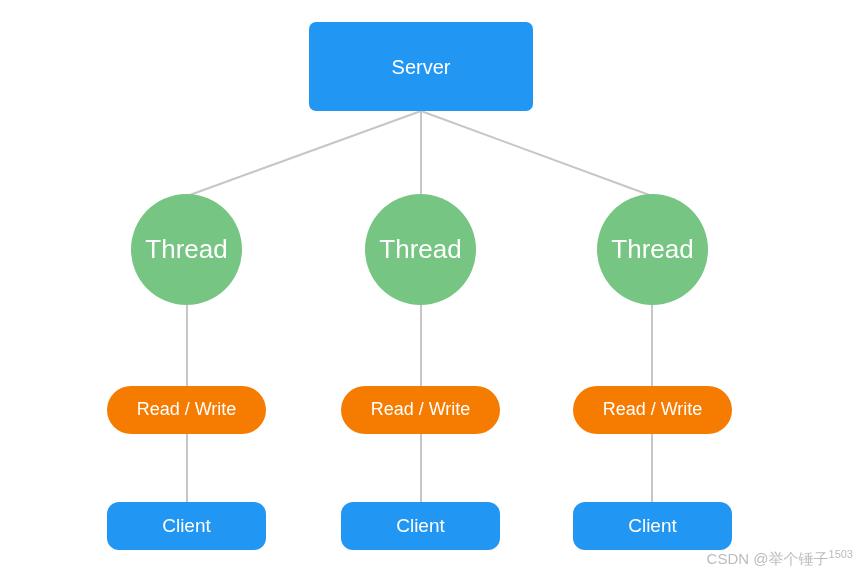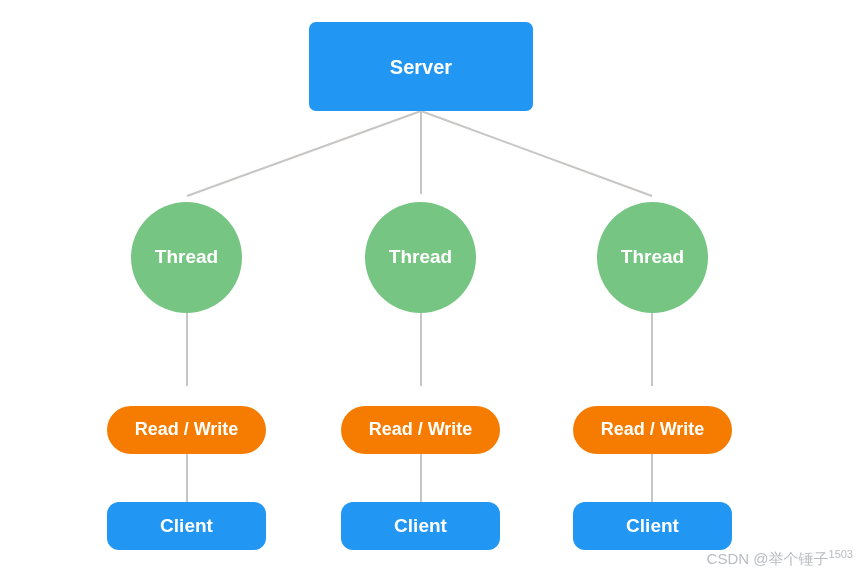--- a/index.html
+++ b/index.html
@@ -28,50 +28,48 @@
   .node {
     position: absolute;
     display: flex;
     align-items: center;
     justify-content: center;
     color: #ffffff;
     text-align: center;
     line-height: 1.1;
     box-sizing: border-box;
     user-select: none;
-    font-weight: bold;
   }
   .node-server {
     left: 309px;
     top: 22px;
     width: 224px;
     height: 89px;
     background: #2196f3;
     border-radius: 7px;
     font-size: 20px;
   }
   .node-thread {
     width: 111px;
     height: 111px;
-    top: 202px;
+    top: 194px;
     background: #76c583;
     border-radius: 50%;
-    font-size: 19px;
+    font-size: 26px;
   }
   .node-thread.col-0 { left: 131px; }
   .node-thread.col-1 { left: 365px; }
   .node-thread.col-2 { left: 597px; }
   .node-rw {
     width: 159px;
     height: 48px;
     top: 386px;
     background: #f57c00;
     border-radius: 24px;
     font-size: 18px;
-    margin-top: 20px;
   }
   .node-rw.col-0 { left: 107px; }
   .node-rw.col-1 { left: 341px; }
   .node-rw.col-2 { left: 573px; }
   .node-client {
     width: 159px;
     height: 48px;
     top: 502px;
     background: #2196f3;
     border-radius: 12px;

